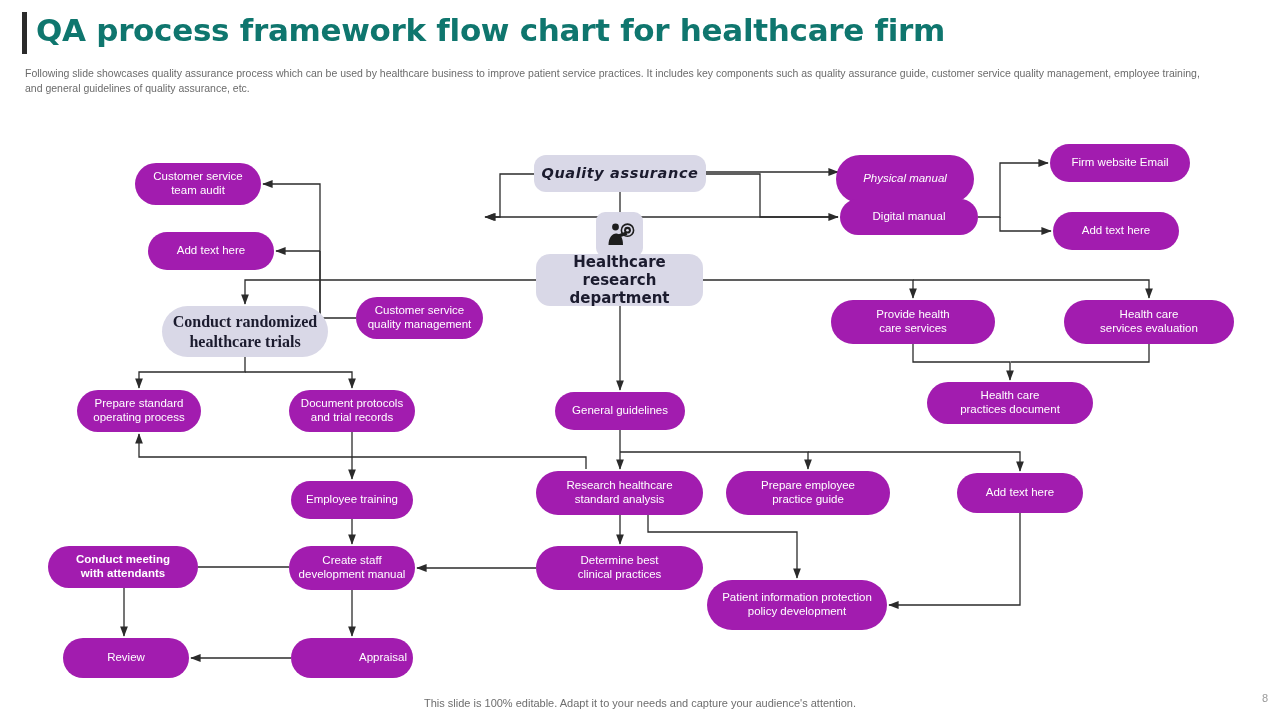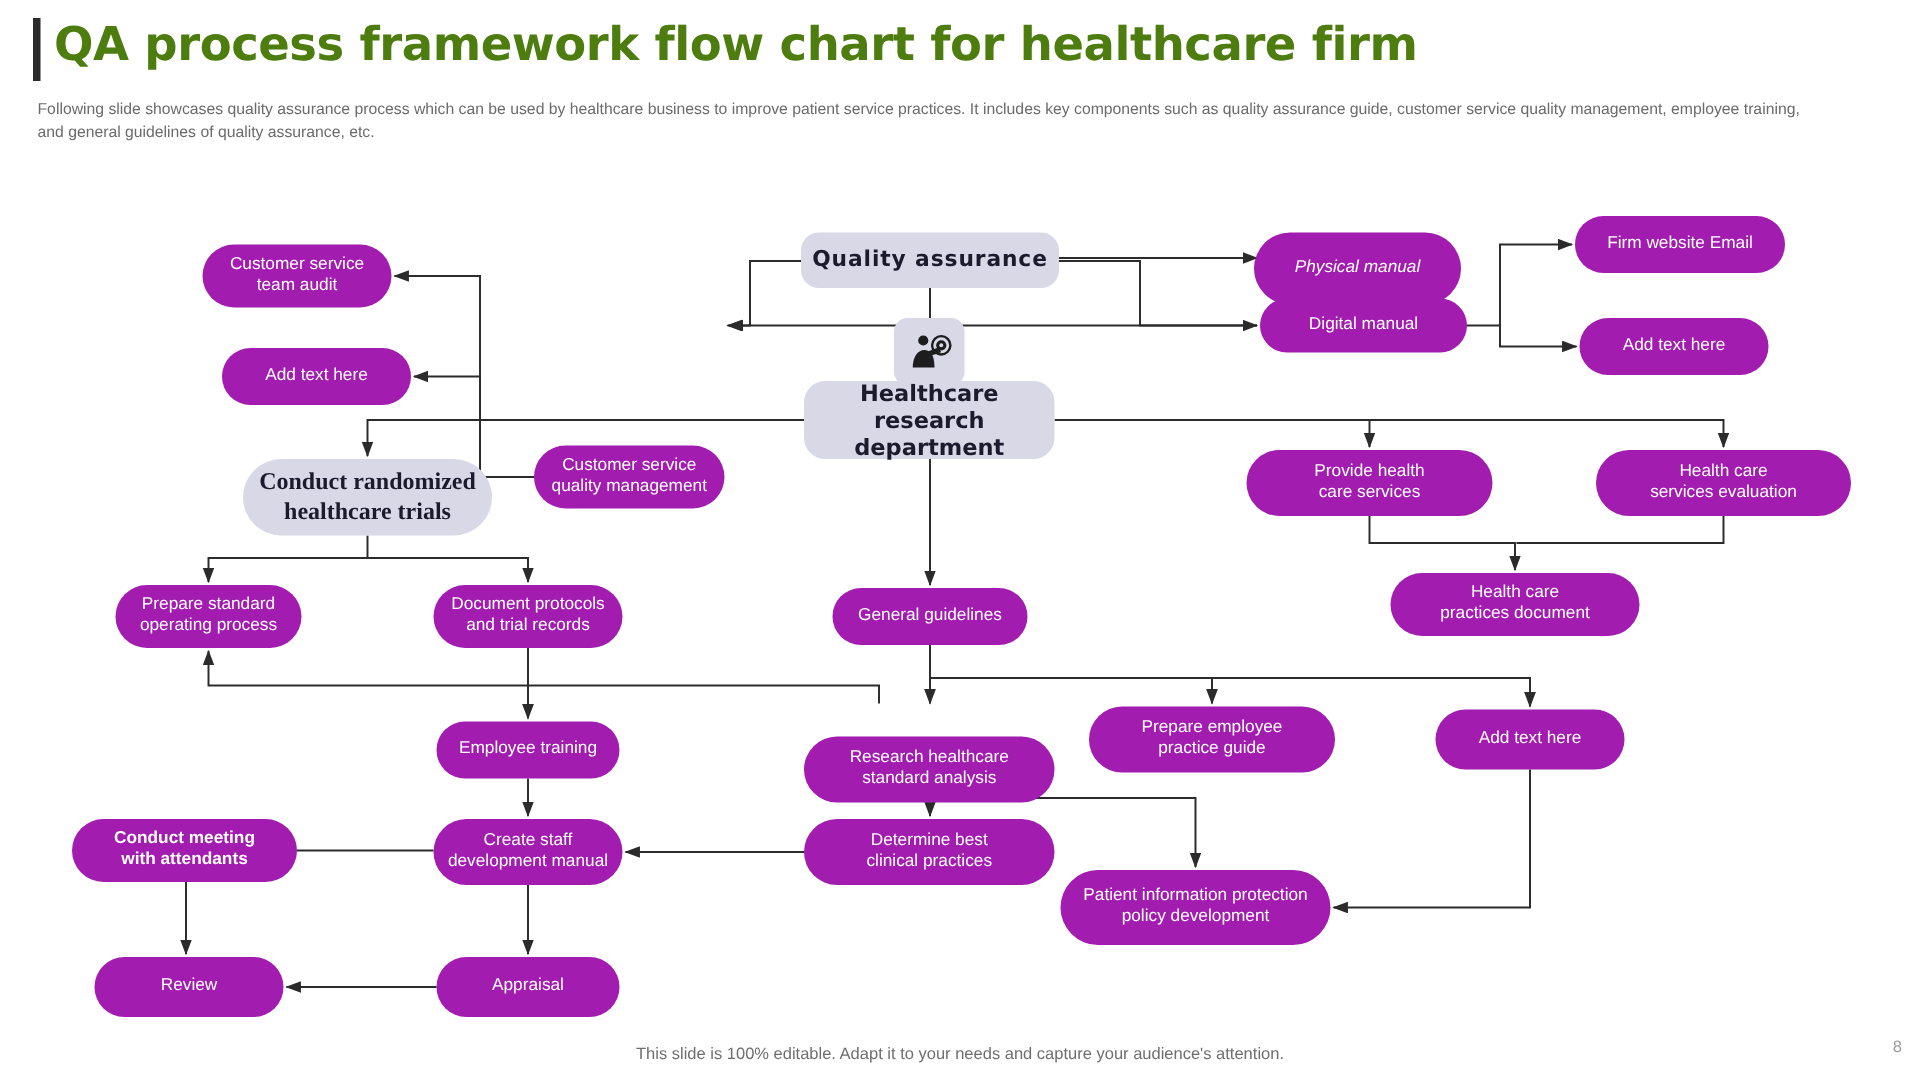--- a/index.html
+++ b/index.html
@@ -9,21 +9,21 @@
     overflow:hidden;position:relative;
   }
   #slide{position:relative;width:1280px;height:720px;}
 
   
   .title-rule{
     position:absolute;left:22px;top:12px;width:5px;height:42px;background:#2b2b2b;
   }
   .page-title{
     position:absolute;left:36px;top:12px;
-    font-size:31px;font-weight:bold;color:#4d7c0f;
+    font-size:31px;font-weight:bold;color:#0f766e;
     letter-spacing:-0.3px;white-space:nowrap;
     font-family:"DejaVu Sans", sans-serif;
   }
   .subtitle{
     position:absolute;left:25px;top:66px;width:1180px;
     font-size:10.5px;line-height:15px;color:#6b6b6b;
   }
   .footer-note{
     position:absolute;left:0;top:697px;width:1280px;text-align:center;
     font-size:11px;color:#6e6e6e;
@@ -143,21 +143,21 @@
         <circle cx="10.5" cy="6" r="3.4" fill="#1d1d1d"></circle>
         <path d="M3.5,24 C3.5,16.5 7.2,12.4 11.2,12.4 C15.2,12.4 18,16 18,24 Z" fill="#1d1d1d"></path>
         <path d="M13,13.5 L21,10.5 L22.4,13.8 L14.2,16.6 Z" fill="#1d1d1d"></path>
         <circle cx="22.5" cy="9.2" r="6.1" fill="none" stroke="#1d1d1d" stroke-width="1.6"></circle>
         <circle cx="22.5" cy="9.2" r="3.4" fill="#1d1d1d"></circle>
         <circle cx="22.5" cy="9.2" r="1.3" fill="#d9d8e7"></circle>
       </svg>
     </div>
 
     <div id="nodes">
-        <div class="node light hero" style="left: 534px; top: 55px; width: 172px; height: 37px;">
+        <div class="node light hero" style="left: 534px; top: 55px; width: 172px; height: 37px; font-style: italic;">
           <span>Quality  assurance</span>
         </div>
         <div class="node dark" style="left: 836px; top: 55px; width: 138px; height: 48px; font-style: italic;">
           <span>Physical manual</span>
         </div>
         <div class="node dark" style="left: 840px; top: 99px; width: 138px; height: 36px; text-align: right;">
           <span>Digital manual</span>
         </div>
         <div class="node dark" style="left: 1050px; top: 44px; width: 140px; height: 38px;">
           <span>Firm website  Email</span>
@@ -191,21 +191,21 @@
         </div>
         <div class="node dark" style="left: 289px; top: 290px; width: 126px; height: 42px;">
           <span>Document protocols<br>and trial records</span>
         </div>
         <div class="node dark" style="left: 555px; top: 292px; width: 130px; height: 38px;">
           <span>General guidelines</span>
         </div>
         <div class="node dark" style="left: 927px; top: 282px; width: 166px; height: 42px;">
           <span>Health care<br>practices document</span>
         </div>
-        <div class="node dark" style="left: 536px; top: 391px; width: 167px; height: 44px; justify-content: center;">
+        <div class="node dark" style="left: 536px; top: 371px; width: 167px; height: 44px; justify-content: center;">
           <span>Research healthcare<br>standard analysis</span>
         </div>
         <div class="node dark" style="left: 726px; top: 371px; width: 164px; height: 44px;">
           <span>Prepare employee<br>practice guide</span>
         </div>
         <div class="node dark" style="left: 957px; top: 373px; width: 126px; height: 40px;">
           <span>Add text here</span>
         </div>
         <div class="node dark" style="left: 291px; top: 381px; width: 122px; height: 38px;">
           <span>Employee training</span>
@@ -218,21 +218,21 @@
         </div>
         <div class="node dark" style="left: 536px; top: 446px; width: 167px; height: 44px;">
           <span>Determine best<br>clinical practices</span>
         </div>
         <div class="node dark" style="left: 707px; top: 480px; width: 180px; height: 50px;">
           <span>Patient information protection<br>policy development</span>
         </div>
         <div class="node dark" style="left: 63px; top: 538px; width: 126px; height: 40px;">
           <span>Review</span>
         </div>
-        <div class="node dark" style="left: 291px; top: 538px; width: 122px; height: 40px;">
+        <div class="node dark" style="left: 291px; top: 538px; width: 122px; height: 40px; justify-content: flex-end;">
           <span>Appraisal</span>
         </div>
       </div>
   </div>
 
   <div class="footer-note">This slide is 100% editable. Adapt it to your needs and capture your audience's attention.</div>
   <div class="page-number">8</div>
 
 </div>
 

